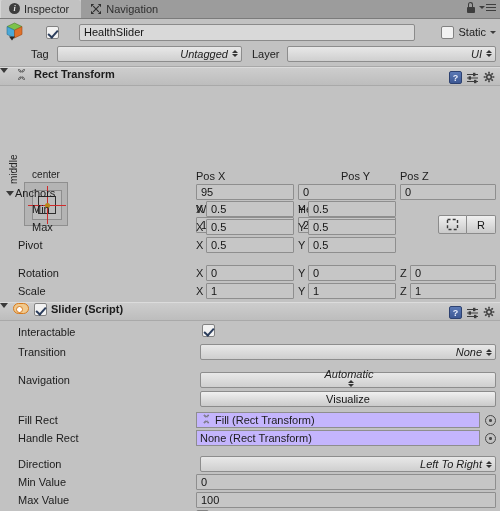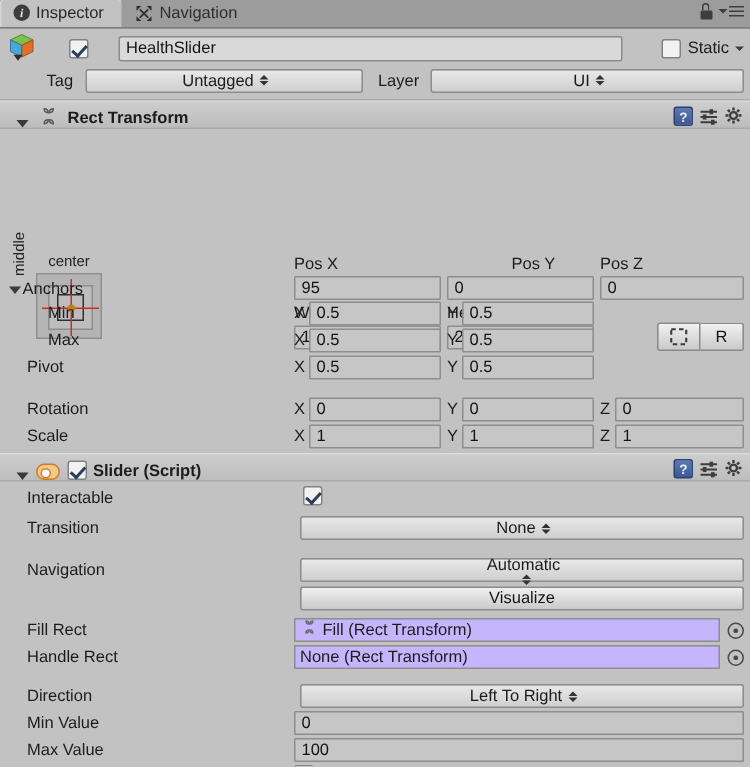--- a/index.html
+++ b/index.html
@@ -83,33 +83,33 @@
     background:linear-gradient(#d9d9d9,#d9d9d9);
   }
   .static-wrap { display:flex;align-items:center;gap:4px;flex:0 0 auto; padding-left:6px;}
   .static-lbl { font-size:11px; }
 
   .go-row2 { display:flex; align-items:center; height:19px; gap:4px; margin-top:2px;}
   .lbl-tag { font-size:11px; }
   .dropdown {
     height:16px; border:1px solid #8d8d8d; border-radius:2px;
     background:linear-gradient(#e8e8e8,#cfcfcf);
-    display:flex;align-items:center;justify-content:center;
-    padding:0 3px 0 5px; font-size:11px; color:#1b1b1b;
+    display:flex;align-items:center;justify-content:flex-end;
+    padding:0 3px 0 5px; font-size:11px; color:#1b1b1b;font-style:italic;
   }
   .dd-arrows { display:flex;flex-direction:column;gap:1px;align-items:center;margin-left:4px; }
   .dd-arrows .u { width:0;height:0;border-left:3px solid transparent;border-right:3px solid transparent;border-bottom:3px solid #333; }
   .dd-arrows .d { width:0;height:0;border-left:3px solid transparent;border-right:3px solid transparent;border-top:3px solid #333; }
 
   .hr-line { height:1px; background:#a8a8a8; margin:3px 0 0 0; }
 
   
   .comp-header {
-    height:19px; display:flex; align-items:flex-end; gap:4px;
-    padding-left:11px; position:relative;
+    height:19px; display:flex; align-items:flex-start; gap:4px;
+    padding-left:0; position:relative;
     background:linear-gradient(#cdcdcd,#bdbdbd);
     border-top:1px solid #dcdcdc; border-bottom:1px solid #a9a9a9;
   }
   .foldout { width:0;height:0;border-left:4.5px solid transparent;border-right:4.5px solid transparent;border-top:5.5px solid #3a3a3a;margin-right:1px; }
   .foldout.small { border-left-width:4px;border-right-width:4px;border-top-width:5px; }
   .comp-title { font-weight:bold; font-size:11px; }
   .comp-icons { position:absolute; right:4px; top:3px; display:flex;align-items:center;gap:4px; }
   .help-ico {
     width:13px;height:13px;border-radius:2px;
     background:linear-gradient(#5b79b5,#3d5894);

